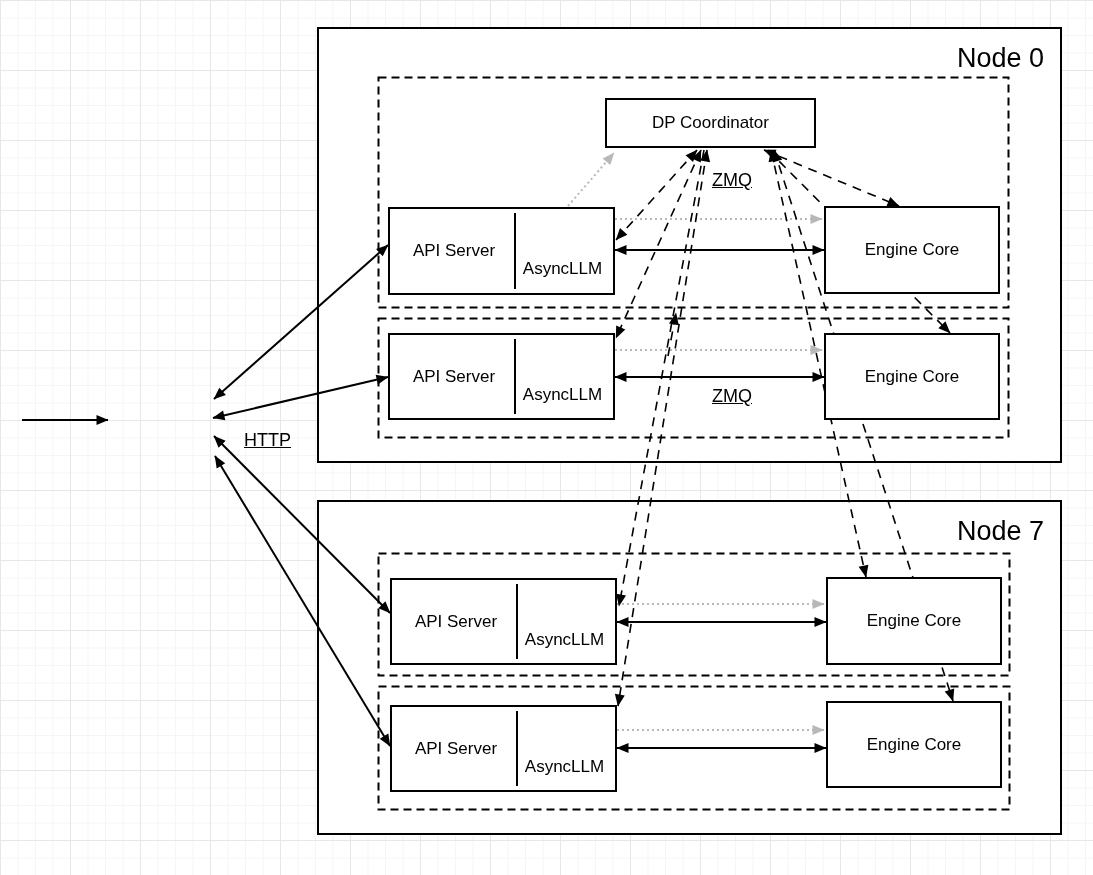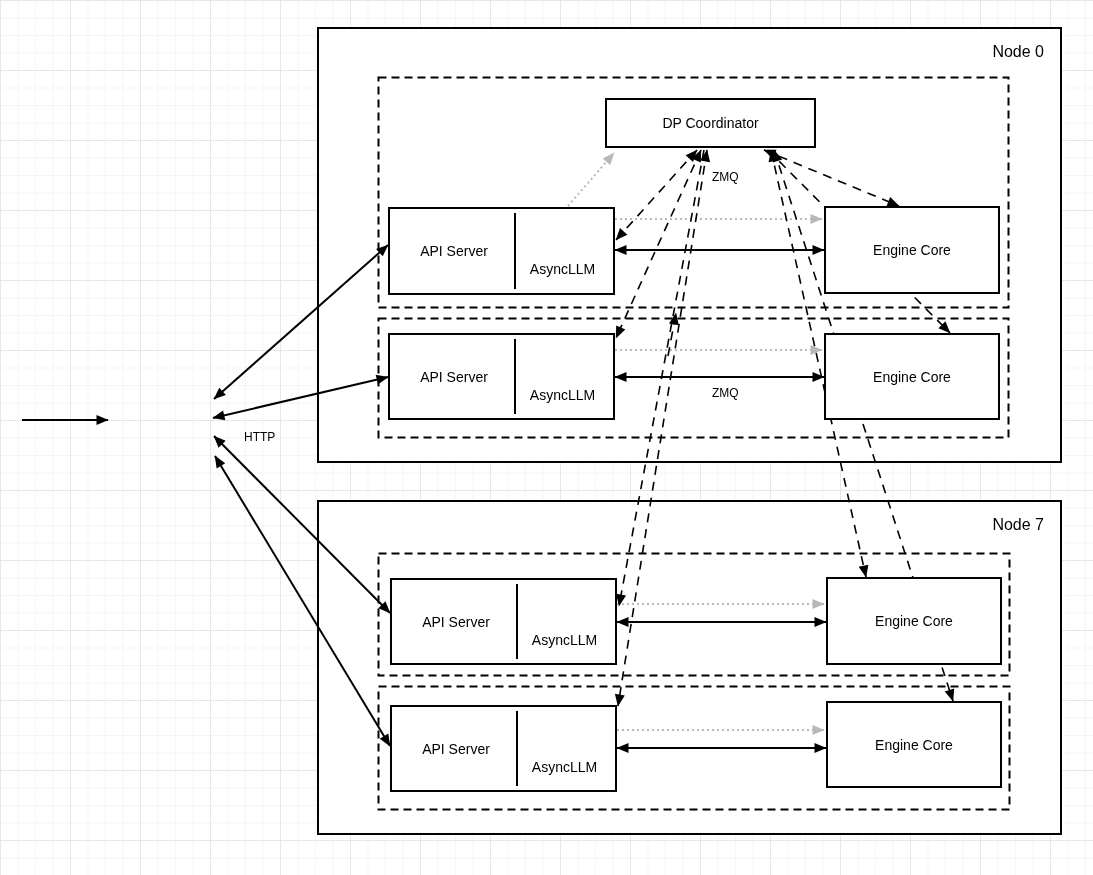--- a/index.html
+++ b/index.html
@@ -8,29 +8,29 @@
     position:relative;width:1093px;height:875px;overflow:hidden;
     background-color:#ffffff;
     background-image:
       linear-gradient(#e7e7e7 1px, transparent 1px),
       linear-gradient(90deg,#e7e7e7 1px, transparent 1px),
       linear-gradient(#f5f5f5 1px, transparent 1px),
       linear-gradient(90deg,#f5f5f5 1px, transparent 1px);
     background-size:70px 70px,70px 70px,17.5px 17.5px,17.5px 17.5px;
   }
   .nodebox{position:absolute;background:#fff;border:2px solid #000;box-sizing:border-box;z-index:1;}
-  .nodelabel{position:absolute;top:14px;right:16px;font-size:16px;}
+  .nodelabel{position:absolute;top:14px;right:16px;font-size:27px;}
   #wires{position:absolute;left:0;top:0;z-index:2;pointer-events:none;}
   .box{position:absolute;background:#fff;border:2px solid #000;box-sizing:border-box;
-       display:flex;align-items:center;justify-content:center;font-size:14px;z-index:3;text-align:right;}
+       display:flex;align-items:center;justify-content:center;font-size:17px;z-index:3;text-align:right;}
   .split{padding:4px;}
   .cell{flex:0 0 120px;height:100%;display:flex;align-items:center;justify-content:center;border-right:2px solid #000;}
   .cell.right{flex:1;border-right:none;margin-top:36px;}
   .lb-box{flex-direction:column;line-height:26px;}
-  .lbl{position:absolute;font-size:12px;z-index:4;}
+  .lbl{position:absolute;font-size:18px;z-index:4;text-decoration:underline;}
 </style>
 </head>
 <body>
 
 <div id="canvas">
 
   <div class="nodebox" style="left:317px;top:27px;width:745px;height:436px">
     <span class="nodelabel">Node 0</span>
   </div>
   <div class="nodebox" style="left:317px;top:500px;width:745px;height:335px">

